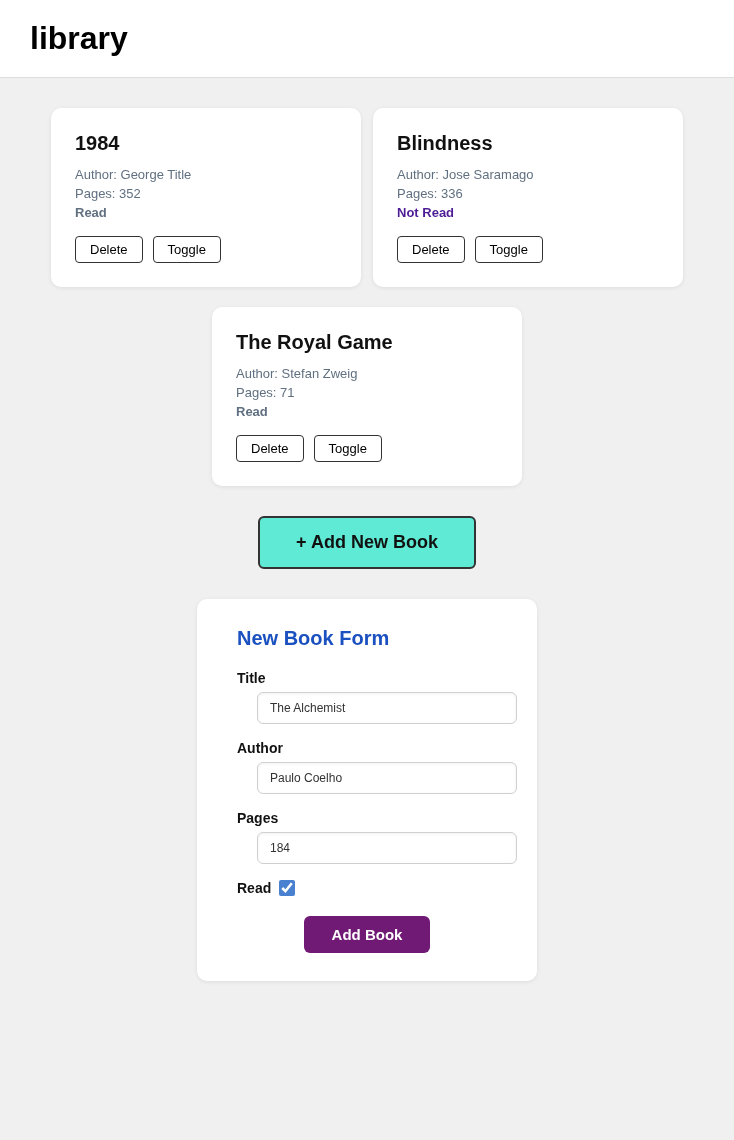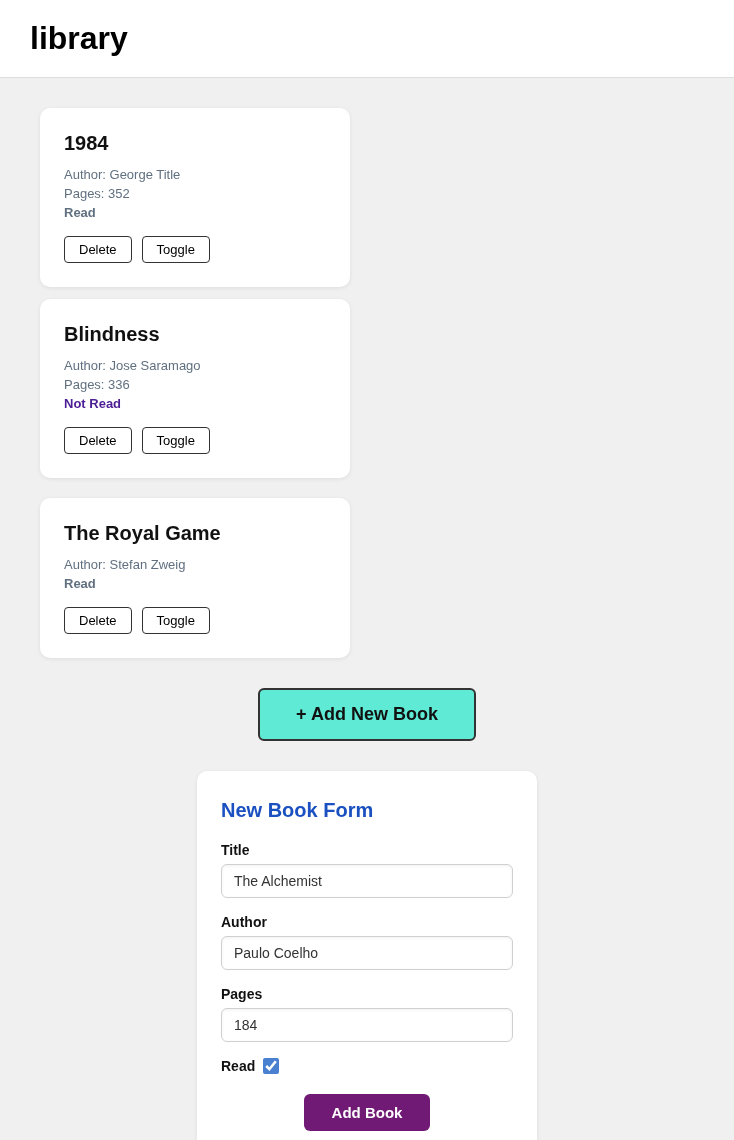--- a/index.html
+++ b/index.html
@@ -33,21 +33,20 @@
       flex-direction: column;
       align-items: center;
       gap: 20px;
     }
 
     .books-top-row {
       display: flex;
       gap: 12px;
       width: 100%;
       justify-content: center;
-      flex-direction: column;
     }
 
     .book-card {
       background-color: #ffffff;
       border-radius: 10px;
       padding: 24px;
       box-shadow: 0 1px 4px rgba(0,0,0,0.08);
       flex: 1;
       max-width: 310px;
     }
@@ -107,21 +106,21 @@
       font-weight: 700;
       cursor: pointer;
       color: #111;
       margin-top: 10px;
       margin-bottom: 10px;
     }
 
     .form-card {
       background-color: #ffffff;
       border-radius: 10px;
-      padding: 28px 24px;
+      padding: 28px 40px;
       box-shadow: 0 1px 4px rgba(0,0,0,0.08);
       width: 340px;
     }
 
     .form-title {
       font-size: 20px;
       font-weight: 700;
       color: #1a50c0;
       margin-bottom: 20px;
     }
@@ -136,24 +135,25 @@
       color: #111;
       margin-bottom: 6px;
       display: block;
     }
 
     .form-input {
       width: 100%;
       padding: 8px 12px;
       border: 1px solid #d0d0d0;
       border-radius: 6px;
-      font-size: 14px;
+      font-size: 12px;
       color: #333;
       background: #fff;
       box-shadow: inset 0 1px 3px rgba(0,0,0,0.06);
+      margin-left: 20px;
     }
 
     .read-row {
       display: flex;
       align-items: center;
       gap: 8px;
       margin-bottom: 20px;
     }
 
     .read-label {
@@ -177,20 +177,21 @@
       color: #fff;
       border: none;
       border-radius: 6px;
       font-size: 15px;
       font-weight: 600;
       cursor: pointer;
     }
 
     .books-center-row {
       display: flex;
+      justify-content: center;
       width: 100%;
     }
   </style>
 </head>
 <body>
 
 <div class="header">
   <h1 class="header-title">library</h1>
 </div>
 
@@ -219,20 +220,21 @@
         <button class="card-btn">Toggle</button>
       </div>
     </div>
 
   </div>
 
   <div class="books-center-row">
     <div class="book-card center">
       <div class="book-title">The Royal Game</div>
       <div class="book-meta">Author: Stefan Zweig</div>
+      <div class="book-meta">Pages: 71</div>
       <div class="book-status read">Read</div>
       <div class="card-buttons">
         <button class="card-btn">Delete</button>
         <button class="card-btn">Toggle</button>
       </div>
     </div>
   </div>
 
   <button class="add-book-btn">+ Add New Book</button>
 

